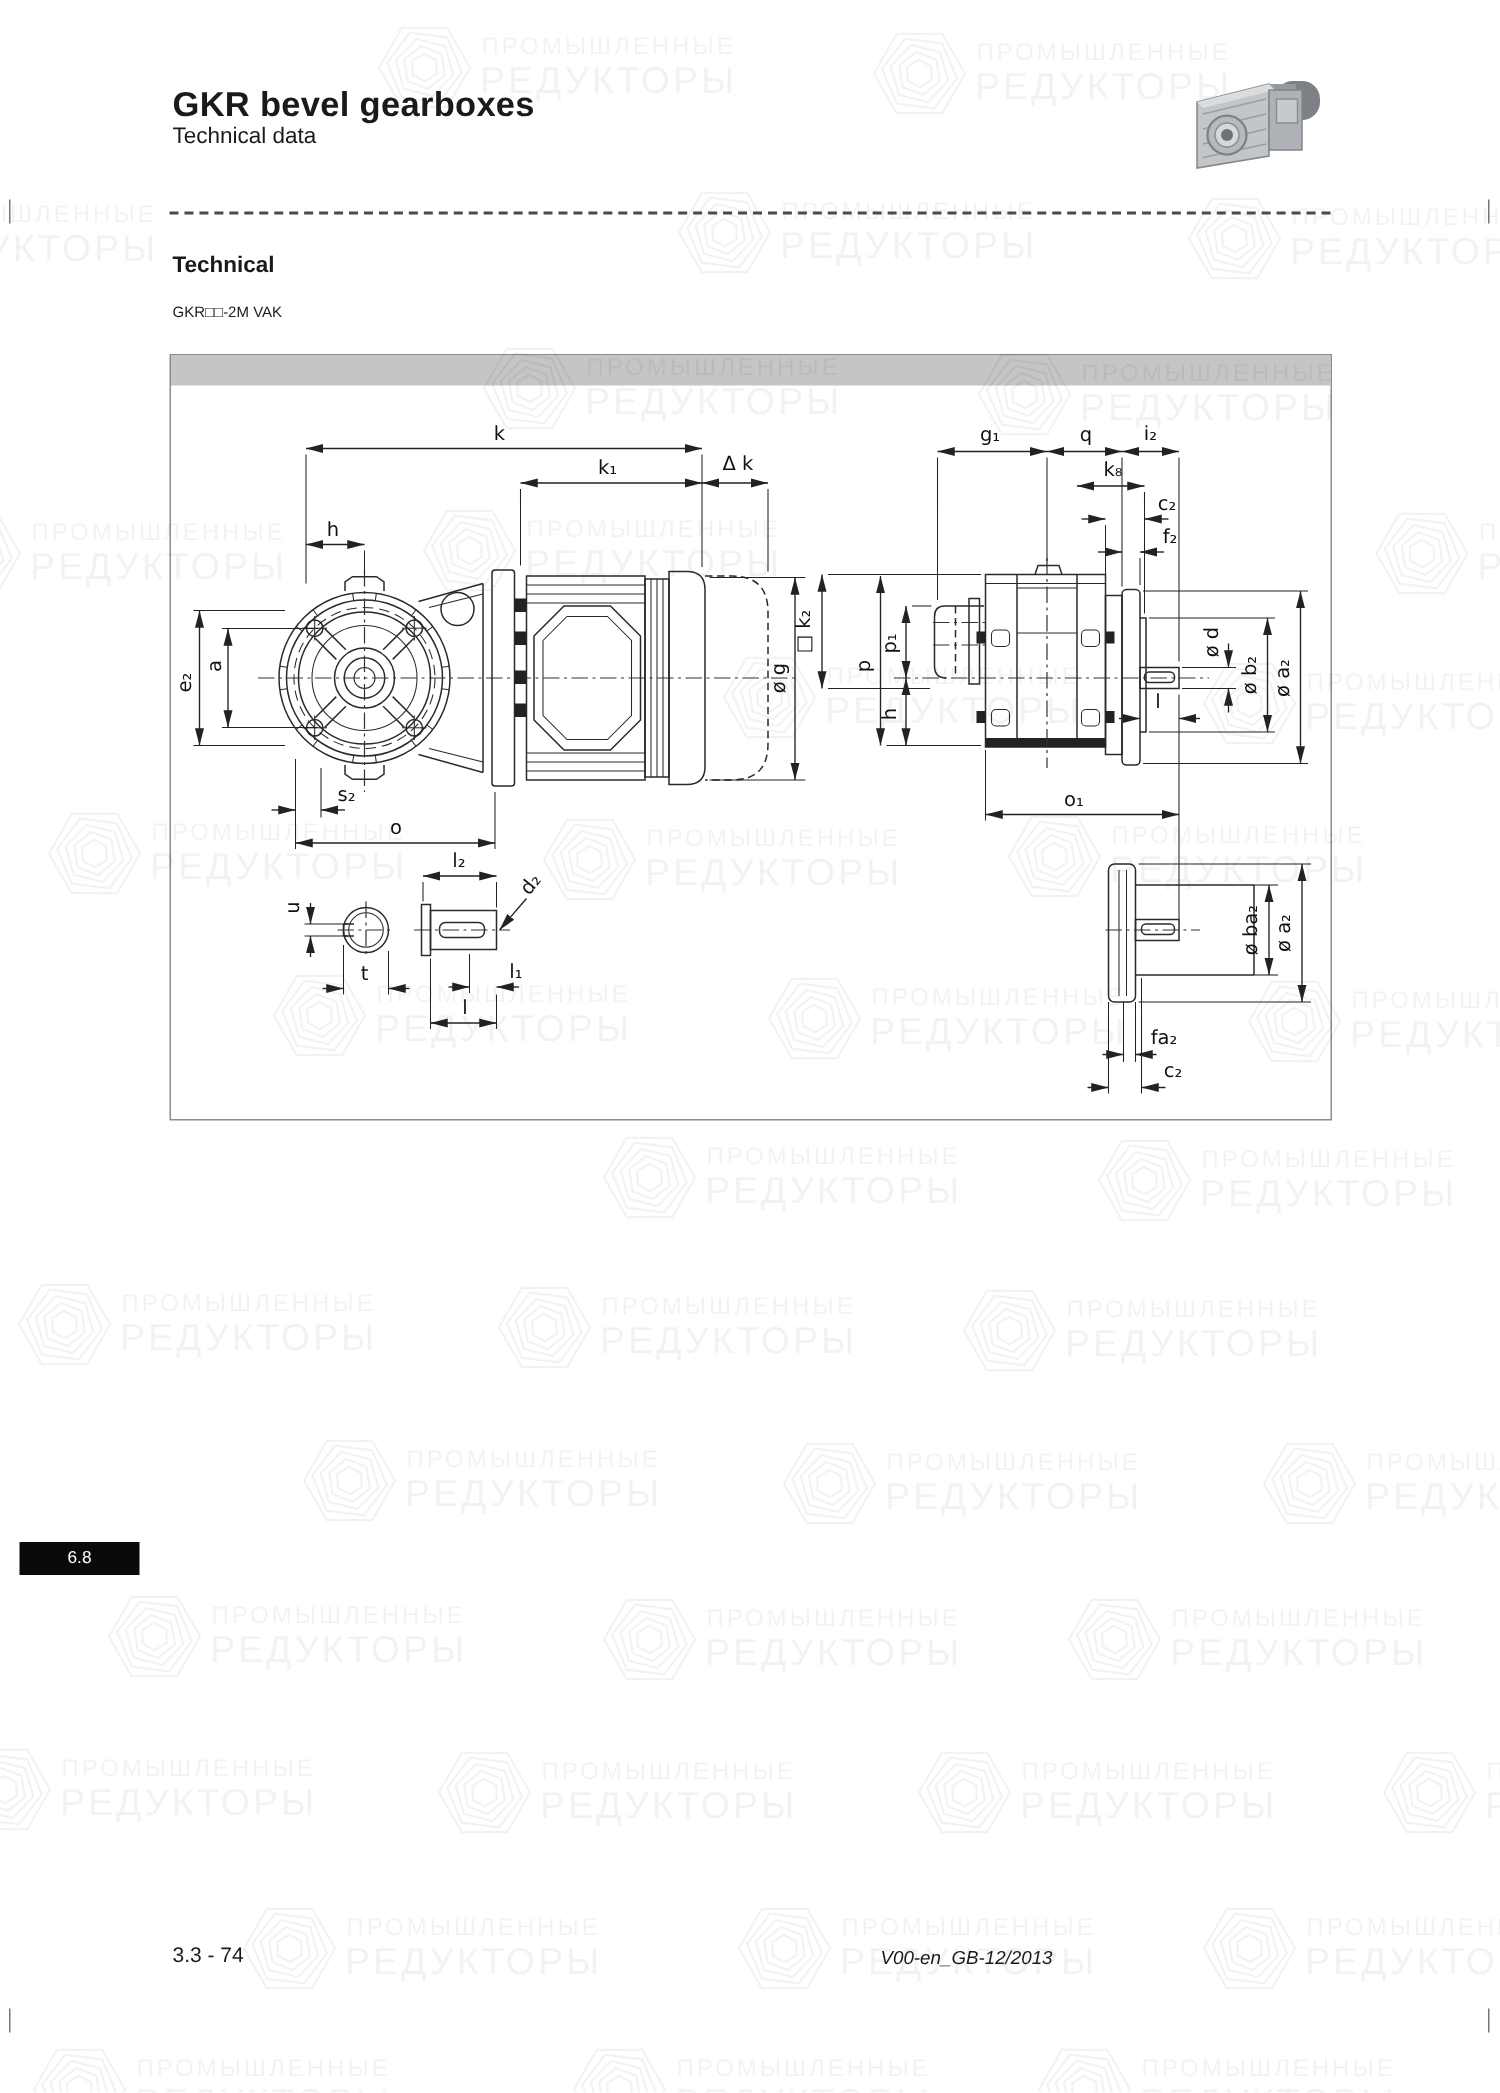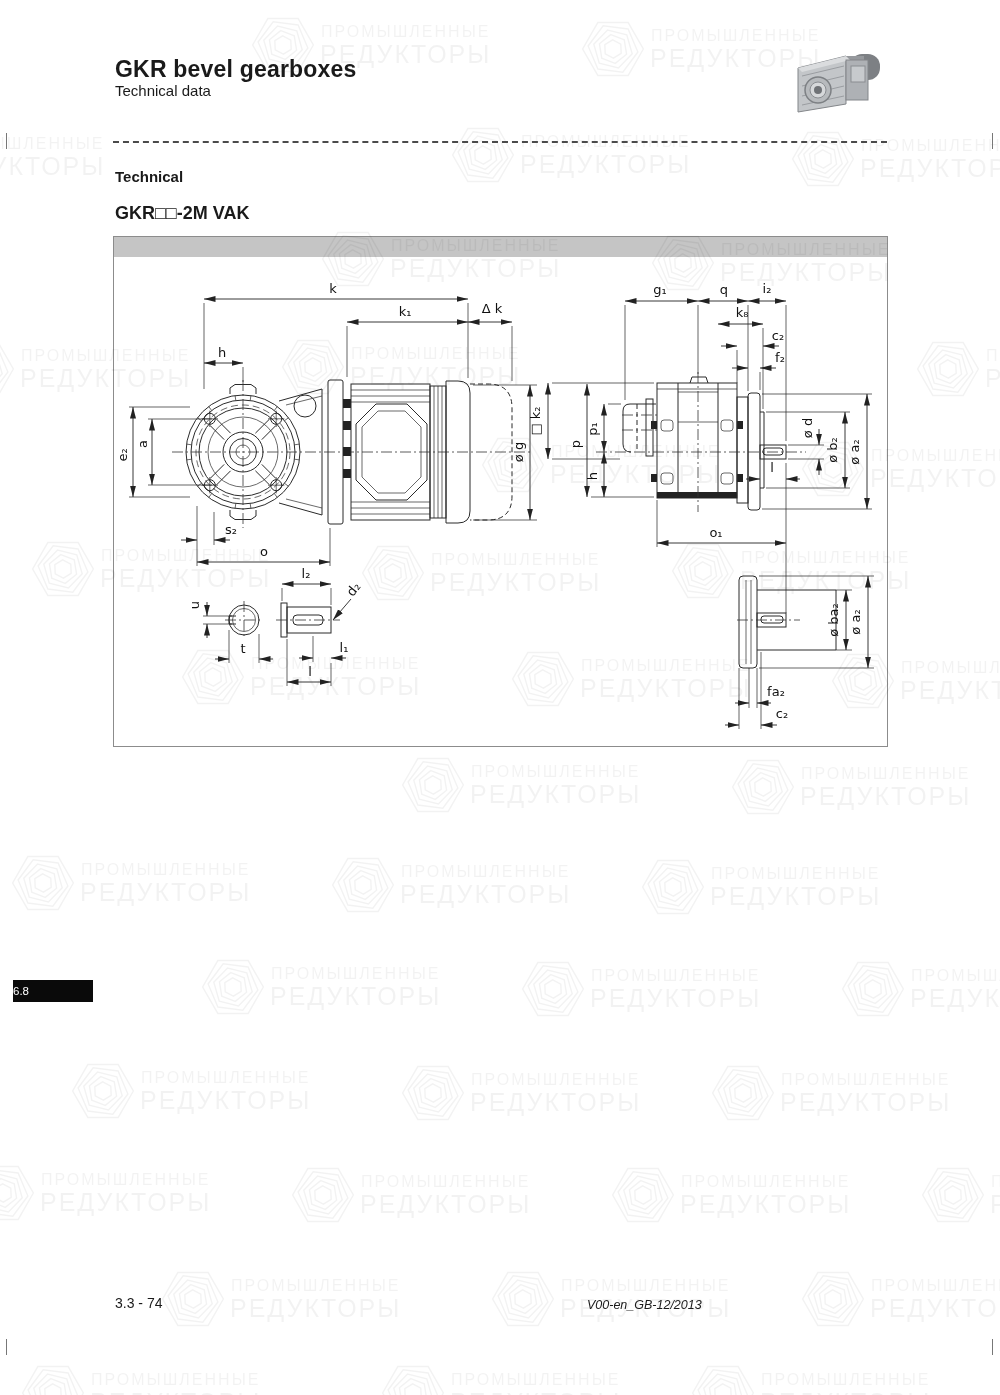--- a/index.html
+++ b/index.html
@@ -15,41 +15,41 @@
   .wm .wm-l1{font-size:16px;letter-spacing:2px;}
   .wm .wm-l2{font-size:25px;letter-spacing:2px;margin-top:2px;}
 
   
   #hdr{position:absolute;left:0;top:0;width:100%;z-index:3;}
   .title{position:absolute;left:115px;top:56px;font-size:23px;font-weight:700;letter-spacing:.2px;}
   .subtitle{position:absolute;left:115px;top:82px;font-size:15px;}
   .dash-rule{position:absolute;left:113px;top:141px;width:774px;border-top:2px dashed #4a4a4a;}
   .photo{position:absolute;left:788px;top:46px;width:100px;height:72px;}
   .sec-h{position:absolute;left:115px;top:168px;font-size:15px;font-weight:700;}
-  .variant{position:absolute;left:115px;top:203px;font-size:18px;font-weight:700;}
+  .variant{position:absolute;left:115px;top:203px;font-size:10px;font-weight:400;}
 
   
   #panel{position:absolute;left:113px;top:236px;width:773px;height:509px;
          border:1px solid #8c8c8c;background:transparent;z-index:0;}
   #panel .bar{position:absolute;left:0;top:0;width:100%;height:20px;background:#c5c5c5;}
   #draw{position:absolute;left:113px;top:236px;z-index:2;}
 
   
   .ln{fill:none;stroke:#2a2a2a;stroke-width:1;}
   .th{fill:none;stroke:#2a2a2a;stroke-width:.7;}
   .cl{fill:none;stroke:#333;stroke-width:.8;stroke-dasharray:11 3 2 3;}
   .dim{fill:none;stroke:#222;stroke-width:.9;}
   .ext{fill:none;stroke:#222;stroke-width:.7;}
   .dsh{fill:none;stroke:#2a2a2a;stroke-width:1;stroke-dasharray:5 3;}
   .blk{fill:#222;stroke:none;}
   text.dl{font-family:"DejaVu Sans",sans-serif;font-size:13px;fill:#111;}
 
   
-  #tab68{position:absolute;left:13px;top:980px;width:80px;height:22px;background:#0a0a0a;
-         color:#fff;font-size:11.5px;display:flex;align-items:center;justify-content:flex-start;z-index:3;}
+  #tab68{position:absolute;left:13px;top:1028px;width:80px;height:22px;background:#0a0a0a;
+         color:#fff;font-size:11.5px;display:flex;align-items:center;justify-content:center;z-index:3;}
   .foot-l{position:absolute;left:115px;top:1295px;font-size:14px;z-index:3;}
   .foot-r{position:absolute;left:587px;top:1298px;width:300px;text-align:left;font-size:12.5px;z-index:3;font-style:italic;}
   .crop{position:absolute;width:1px;height:16px;background:#777;z-index:3;}
 </style>
 </head>
 <body>
 
 <div id="wm-layer">
 
 <div class="wm" style="left: 250px; top: 8px;">

